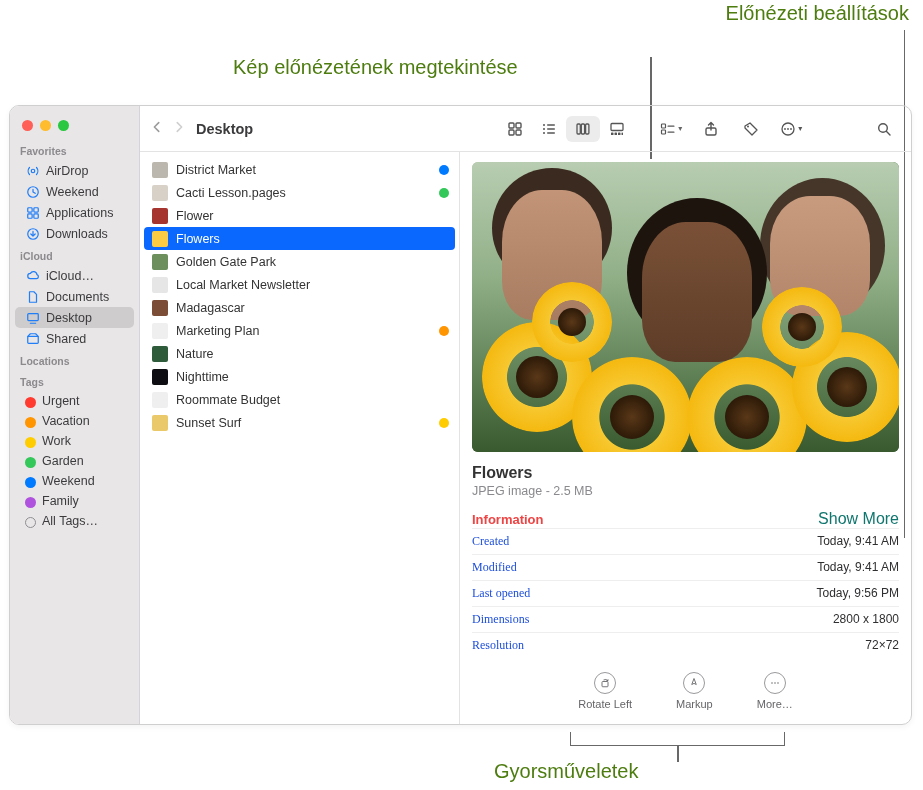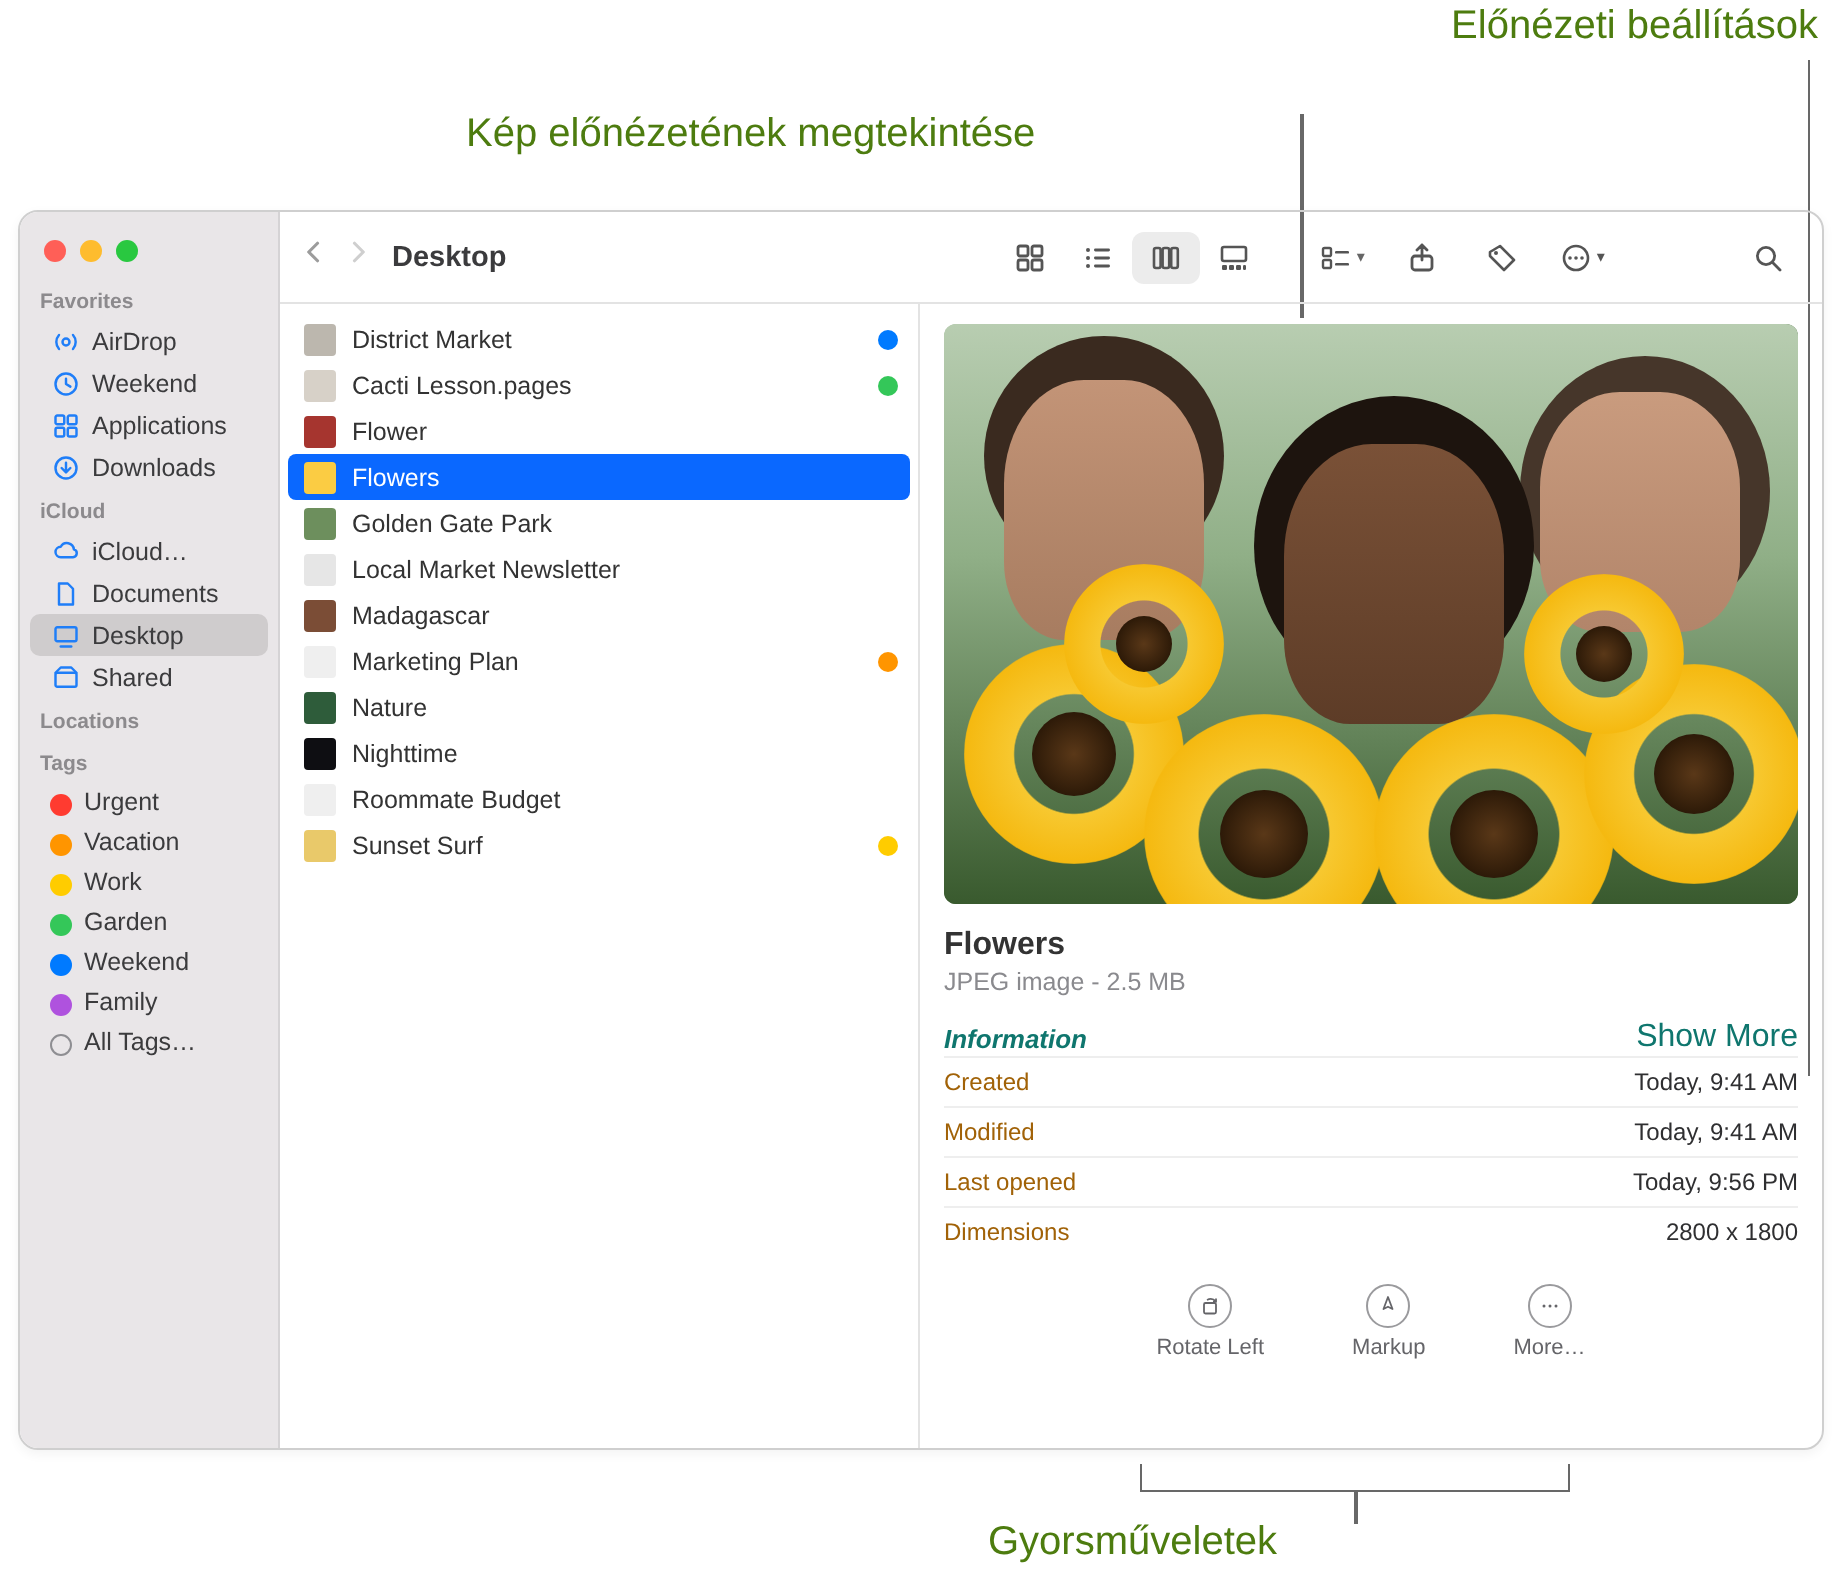--- a/index.html
+++ b/index.html
@@ -106,25 +106,25 @@
   .p1h { position:absolute; left:20px; top:6px; width:120px; height:120px; border-radius:50%; background:#3a2a1f; }
   .p2 { left: 170px; top: 60px; width: 110px; height: 140px; background: linear-gradient(#7a5137,#5d3c27); }
   .p2h { position:absolute; left:155px; top:36px; width:140px; height:150px; border-radius:50%; background:#1d140e; }
   .p3 { left: 298px; top: 34px; width: 100px; height: 120px; background: linear-gradient(#c99b7e,#b2856a); }
   .p3h { position:absolute; left:288px; top:16px; width:125px; height:135px; border-radius:50%; background:#46362a; }
   .greenbg { position:absolute; inset:0; background: linear-gradient(180deg,#b8cdb1 0%, #90af87 40%, #395a2e 100%); }
 
   .pv-name { font-size: 16px; font-weight: 600; color:#333; margin-top: 12px; }
   .pv-sub  { font-size: 12.5px; color:#8a8a8e; margin-top: 2px; }
   .pv-info-head { display:flex; align-items:center; margin-top: 12px; }
-  .pv-info-head .lbl { font-size: 13px; font-weight:600; color:#0f766e;font-style:italic; }
+  .pv-info-head .lbl { font-size: 13px; font-weight:600; color:#ef4444; }
   .pv-info-head .more { margin-left:auto; font-size:16px; color:#0f766e; }
   .info-row { display:flex; font-size:12px; padding: 5px 0; border-top:1px solid #eee; }
   .info-row:first-of-type { border-top:1px solid #eee; }
-  .info-row .k { color:#a16207; }
+  .info-row .k { color:#1d4ed8;font-family:Liberation Serif, serif; }
   .info-row .v { margin-left:auto; color:#2f2f31; font-weight:500; }
 
   .quick { display:flex; justify-content:center; gap: 44px; margin-top: 14px; }
   .qa { display:flex; flex-direction:column; align-items:center; gap:4px; color:#656569; font-size:11px; }
   .qa-icon {
     width: 22px; height: 22px; border:1.3px solid #9a9a9d; border-radius:50%;
     display:flex; align-items:center; justify-content:center; color:#656569;
   }
   .qa-icon svg { width:12px; height:12px; }
 
@@ -460,20 +460,24 @@
               <span class="v">Today, 9:41 AM</span>
             </div>
             <div class="info-row">
               <span class="k">Last opened</span>
               <span class="v">Today, 9:56 PM</span>
             </div>
             <div class="info-row">
               <span class="k">Dimensions</span>
               <span class="v">2800 x 1800</span>
             </div>
+            <div class="info-row">
+              <span class="k">Resolution</span>
+              <span class="v">72×72</span>
+            </div>
           </div>
 
         <div class="quick" id="quick">
             <div class="qa">
               <div class="qa-icon">
                 <svg viewBox="0 0 16 16">
                   <rect x="4" y="6" width="8" height="7" rx="1" fill="none" stroke="#656569" stroke-width="1.2"></rect>
                   <path d="M6 4 A5 5 0 0 1 12 5" fill="none" stroke="#656569" stroke-width="1.2"></path>
                   <path d="M12 3 L12 5 L10 5" fill="none" stroke="#656569" stroke-width="1.2"></path>
                 </svg>

